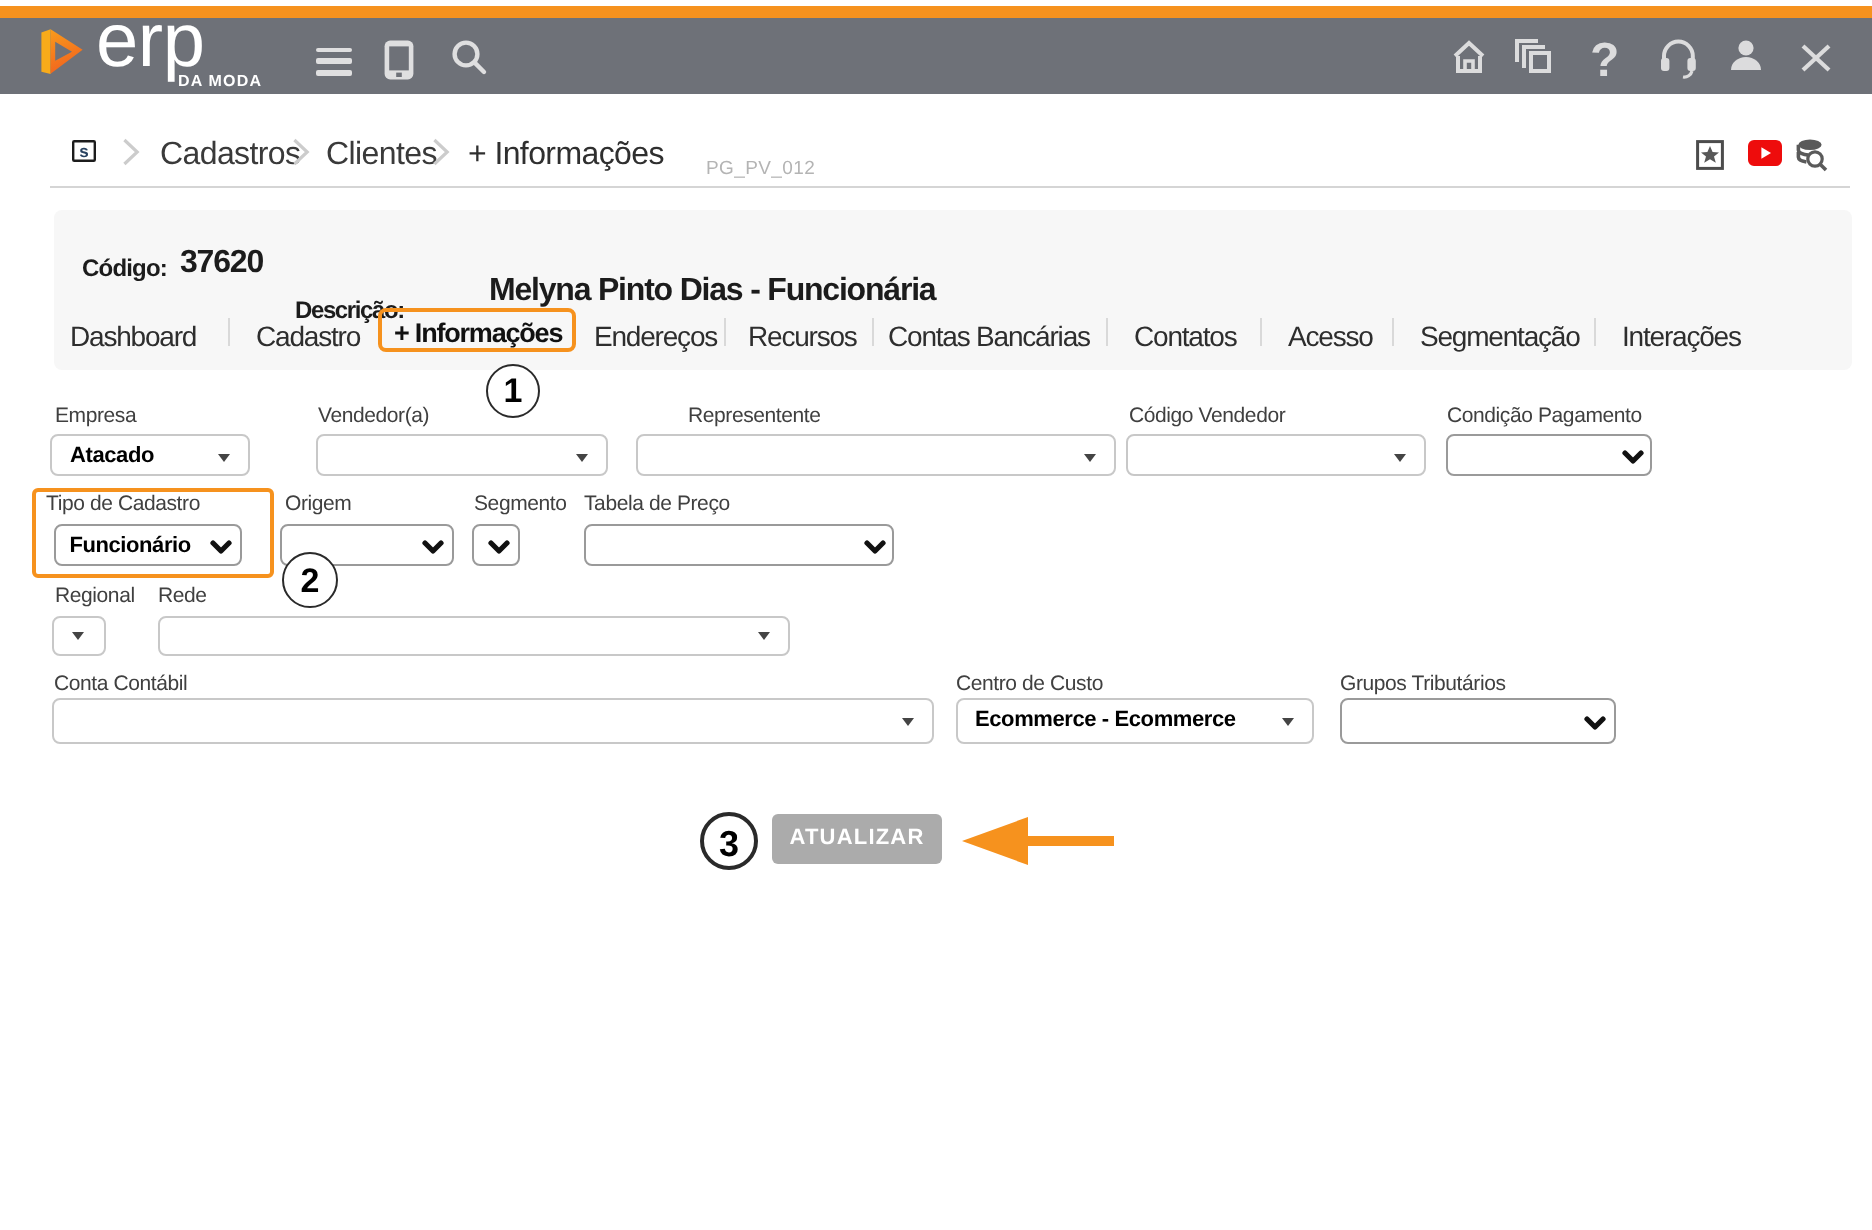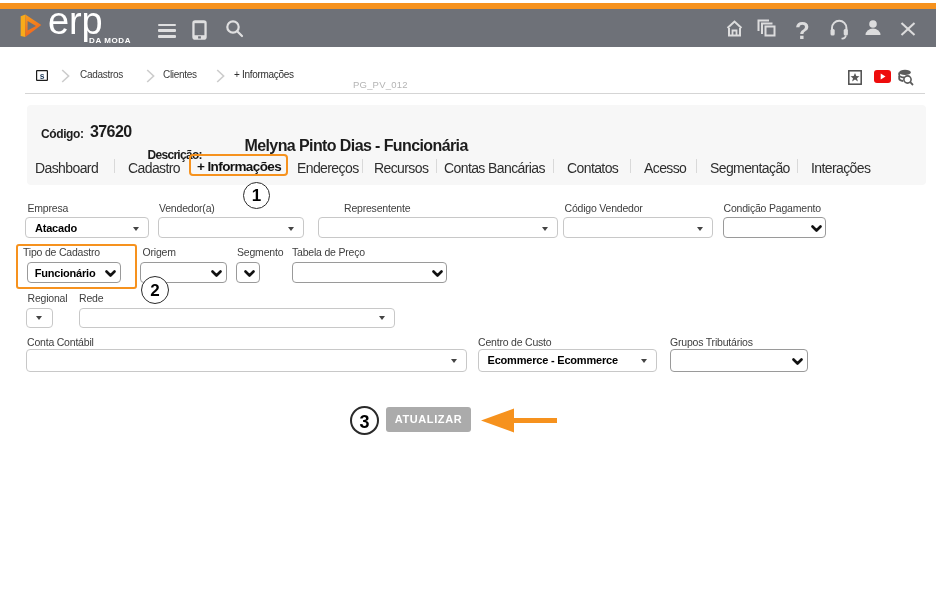--- a/index.html
+++ b/index.html
@@ -7,21 +7,21 @@
 .abs { position:absolute; }
 
 
 #orangebar { left:0; top:3px; width:936px; height:5.5px; background:#f6921e; }
 #graybar { left:0; top:8.5px; width:936px; height:38.5px; background:#6e7178; }
 #erp { will-change:transform; left:48px; top:2.4px; color:#fff; font-size:38px; letter-spacing:-0.2px; line-height:1; }
 #damoda { will-change:transform; left:89px; top:36px; color:#fff; font-size:8px; font-weight:bold; letter-spacing:0.6px; }
 .hbar { left:158px; width:18px; height:2.6px; background:#dfdfe0; border-radius:1px; }
 
 
-.crumb { top:68.6px; font-size:10px; letter-spacing:-0.3px; color:#3a3a3a; }
+.crumb { top:68.6px; font-size:16px; letter-spacing:-0.3px; color:#3a3a3a; }
 #pgcode { left:317px; top:79px; font-size:9.5px; color:#b4b4b4; letter-spacing:0.2px;padding-left:36px; }
 #sepline { left:25px; top:93px; width:900px; height:1px; background:#d5d5d5; }
 
 
 #panel { left:27px; top:105px; width:899px; height:80px; background:#f7f7f7; border-radius:4px; }
 .hlabel { font-size:12px; font-weight:bold; color:#1c1c1c; letter-spacing:-0.4px; }
 .hvalue { font-size:16px; font-weight:bold; color:#1c1c1c; letter-spacing:-0.6px; }
 .tab { top:159.9px; font-size:14px; letter-spacing:-0.6px; color:#2e2e2e; }
 .tabsep { top:159px; width:1px; height:14px; background:#d9d9d9; }
 #tabbox { left:188.5px; top:154px; width:99px; height:22px; border:2.3px solid #f6921e; border-radius:4px; }
@@ -157,21 +157,21 @@
 <div class="abs tabsep" style="left:630px;"></div>
 <div class="abs tab" style="left:644px;">Acesso</div>
 <div class="abs tabsep" style="left:696px;"></div>
 <div class="abs tab" style="left:710px;">Segmentação</div>
 <div class="abs tabsep" style="left:797px;"></div>
 <div class="abs tab" style="left:811px;">Interações</div>
 
 <div class="abs circ" style="left:243px; top:182px; width:27px; height:27px; font-size:17px; line-height:26px;">1</div>
 
 <div class="abs flabel" style="left:27.5px; top:202.3px;">Empresa</div>
-<div class="abs csel" style="left:25px; top:217px; width:124px;">
+<div class="abs csel" style="left:25px; top:217px; width:100px;">
     <span class="val">Atacado</span>
     <span class="tri"></span>
   </div>
 <div class="abs flabel" style="left:159px; top:202.3px;">Vendedor(a)</div>
 <div class="abs csel" style="left:157.5px; top:217px; width:146.5px;">
     <span class="tri"></span>
   </div>
 <div class="abs flabel" style="left:319px; top:202.3px;margin-left:25px;">Representente</div>
 <div class="abs csel" style="left:317.5px; top:217px; width:240px;">
     <span class="tri"></span>

